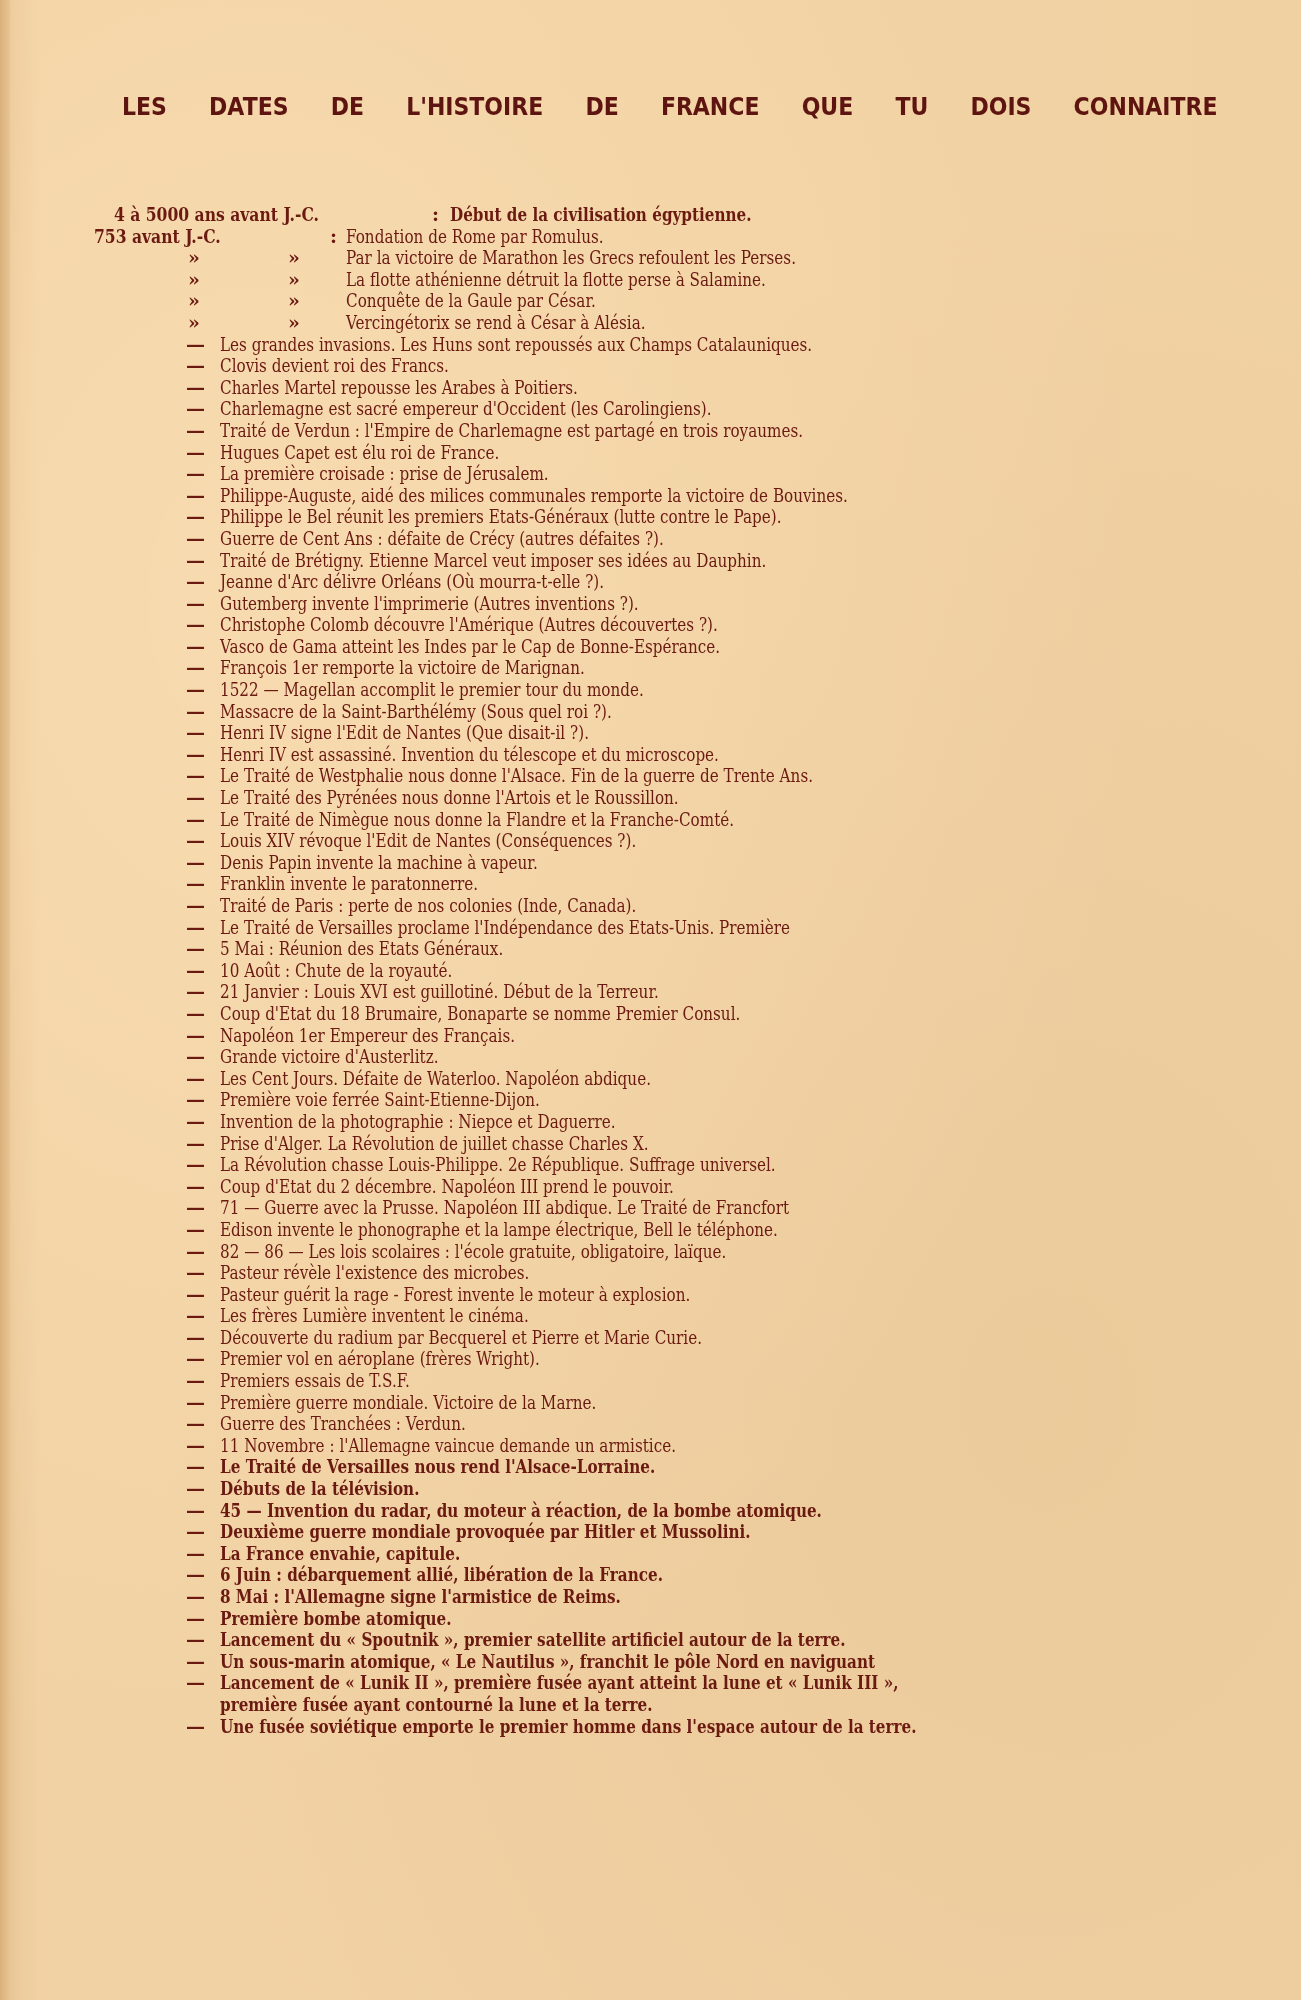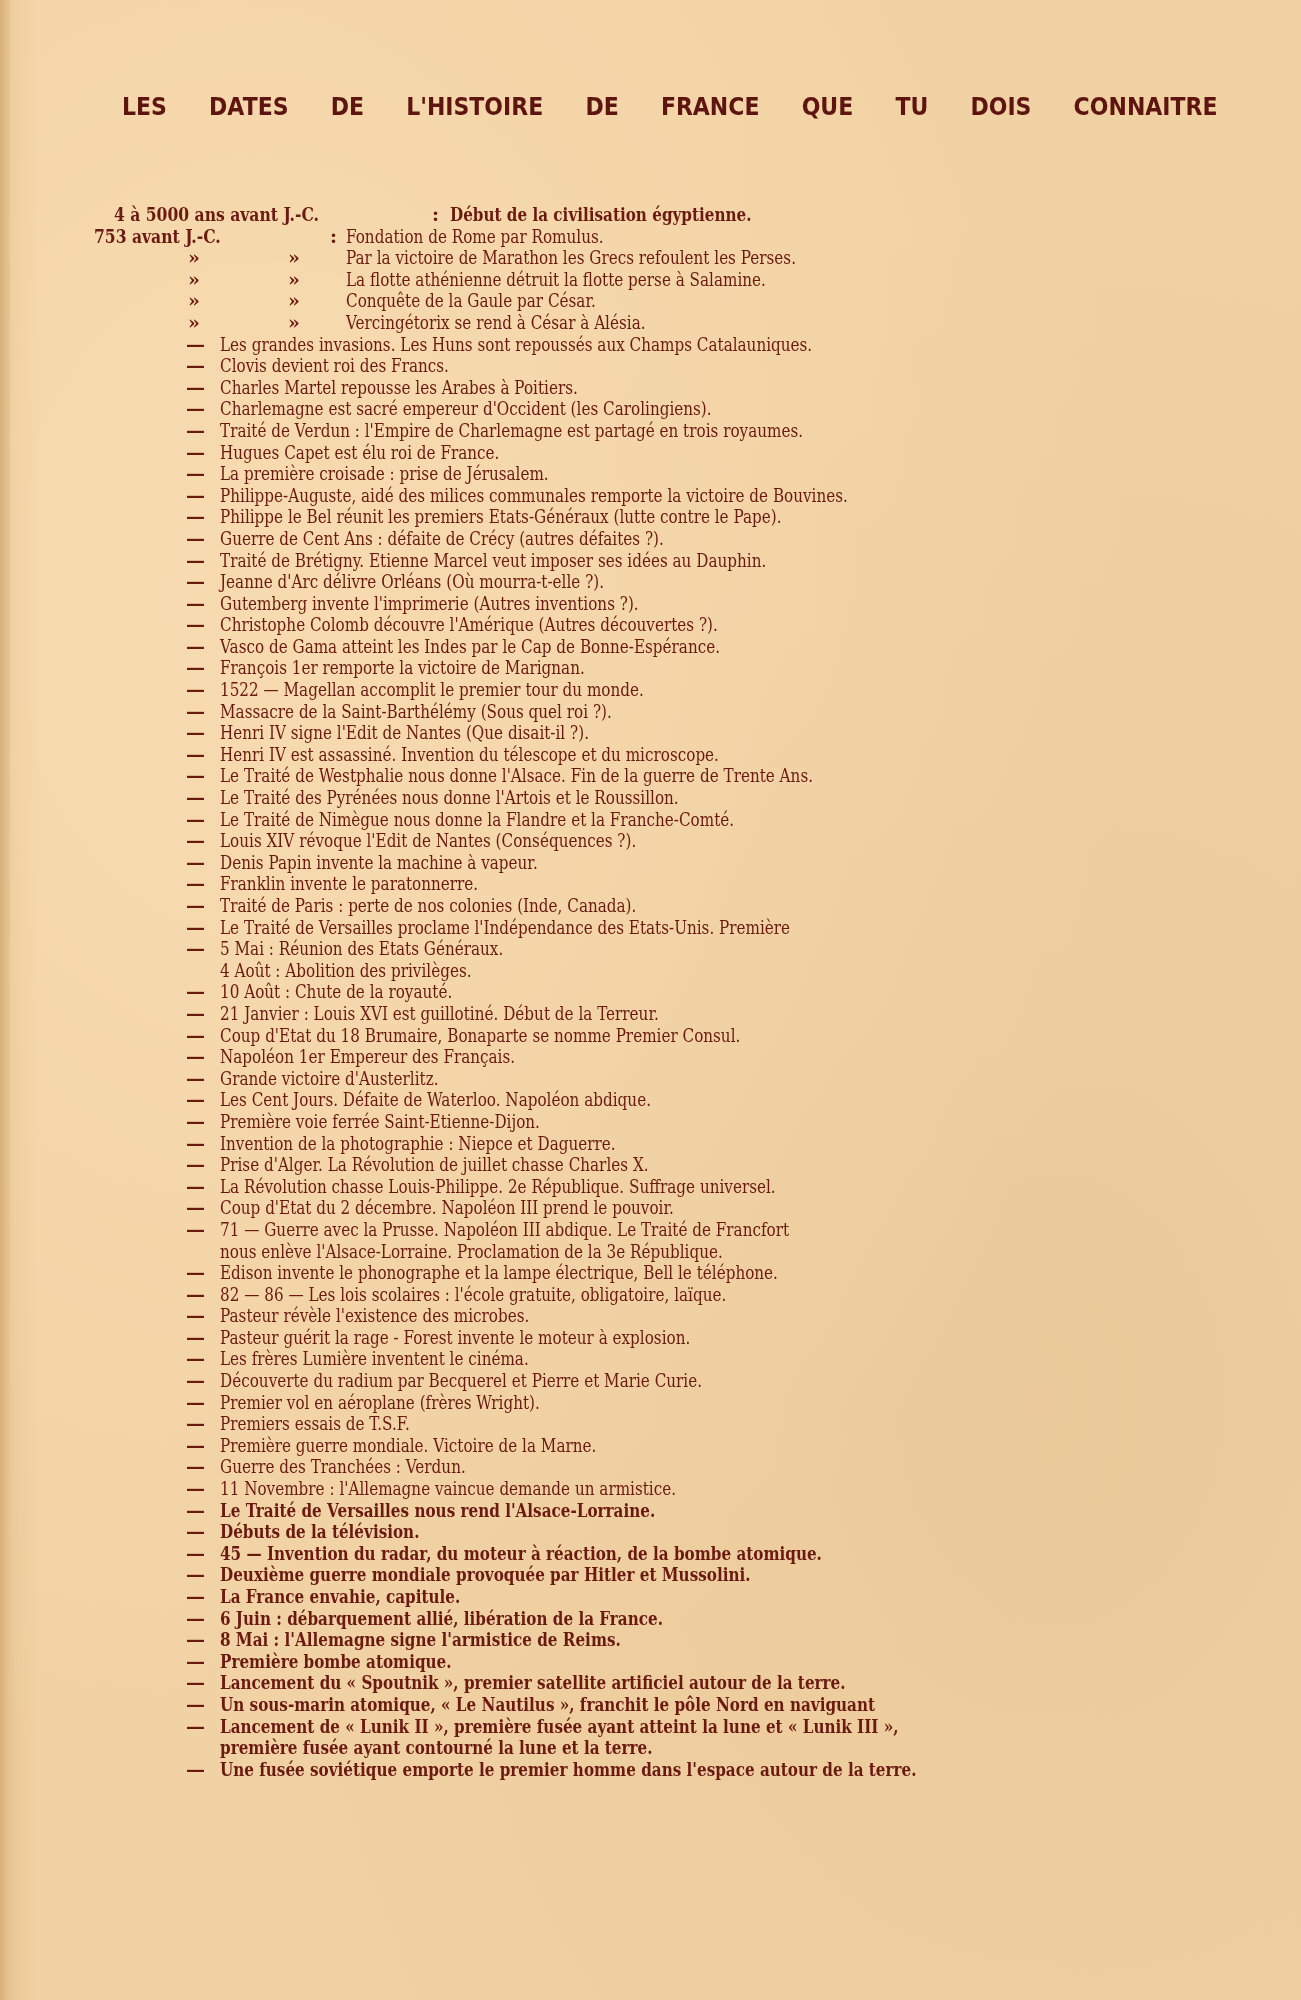--- a/index.html
+++ b/index.html
@@ -234,23 +234,20 @@
       <span class="date">1783</span>
       <span class="dash">—</span>
       <span class="text">Le Traité de Versailles proclame l'Indépendance des Etats-Unis. Première</span>
     </div>
     <div class="row">
       <span class="date">1789</span>
       <span class="dash">—</span>
       <span class="text">5 Mai : Réunion des Etats Généraux.</span>
     </div>
     <div class="row">
-      <span class="text">4 Août : Abolition des privilèges.</span>
-    </div>
-    <div class="row">
       <span class="date">1792</span>
       <span class="dash">—</span>
       <span class="text">10 Août : Chute de la royauté.</span>
     </div>
     <div class="row">
       <span class="date">1793</span>
       <span class="dash">—</span>
       <span class="text">21 Janvier : Louis XVI est guillotiné. Début de la Terreur.</span>
     </div>
     <div class="row">
@@ -295,23 +292,20 @@
     </div>
     <div class="row">
       <span class="date">1851</span>
       <span class="dash">—</span>
       <span class="text">Coup d'Etat du 2 décembre. Napoléon III prend le pouvoir.</span>
     </div>
     <div class="row">
       <span class="date">1870</span>
       <span class="dash">—</span>
       <span class="text">71 — Guerre avec la Prusse. Napoléon III abdique. Le Traité de Francfort</span>
-    </div>
-    <div class="row">
-      <span class="text">nous enlève l'Alsace-Lorraine. Proclamation de la 3e République.</span>
     </div>
     <div class="row">
       <span class="date">1877</span>
       <span class="dash">—</span>
       <span class="text">Edison invente le phonographe et la lampe électrique, Bell le téléphone.</span>
     </div>
     <div class="row">
       <span class="date">1881</span>
       <span class="dash">—</span>
       <span class="text">82 — 86 — Les lois scolaires : l'école gratuite, obligatoire, laïque.</span>

